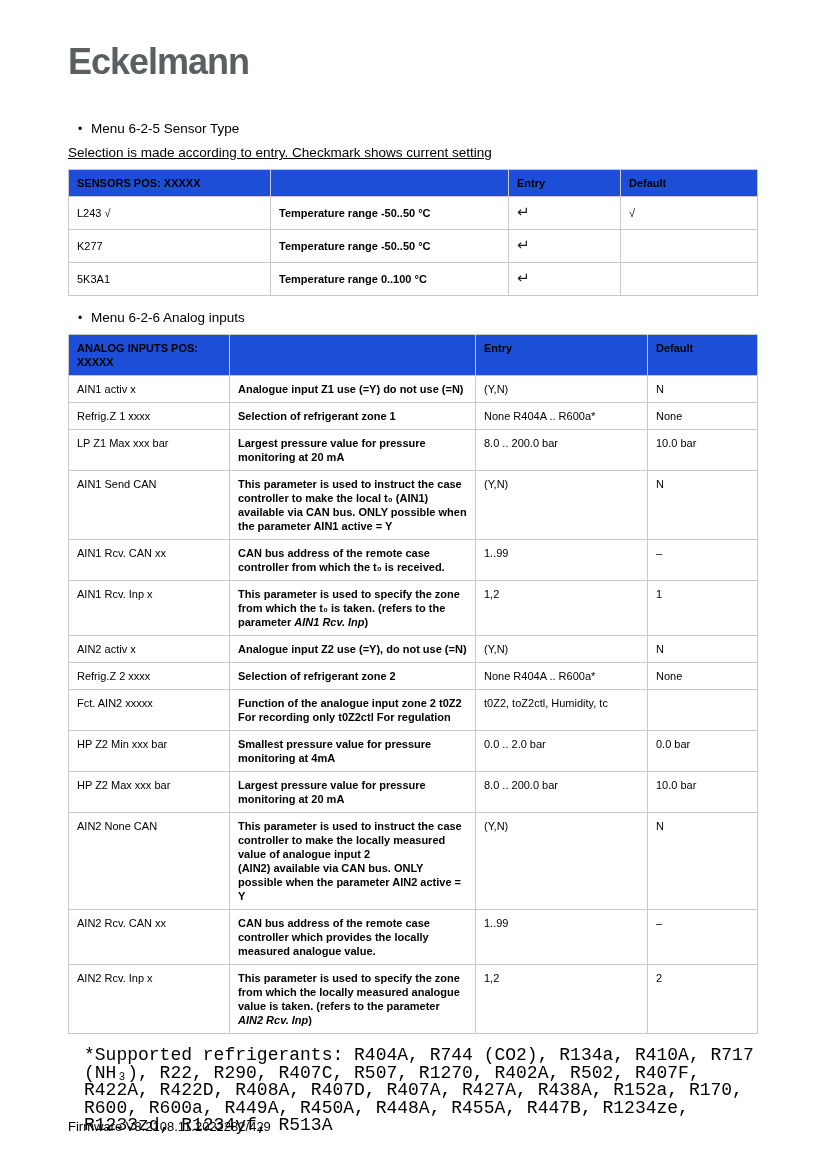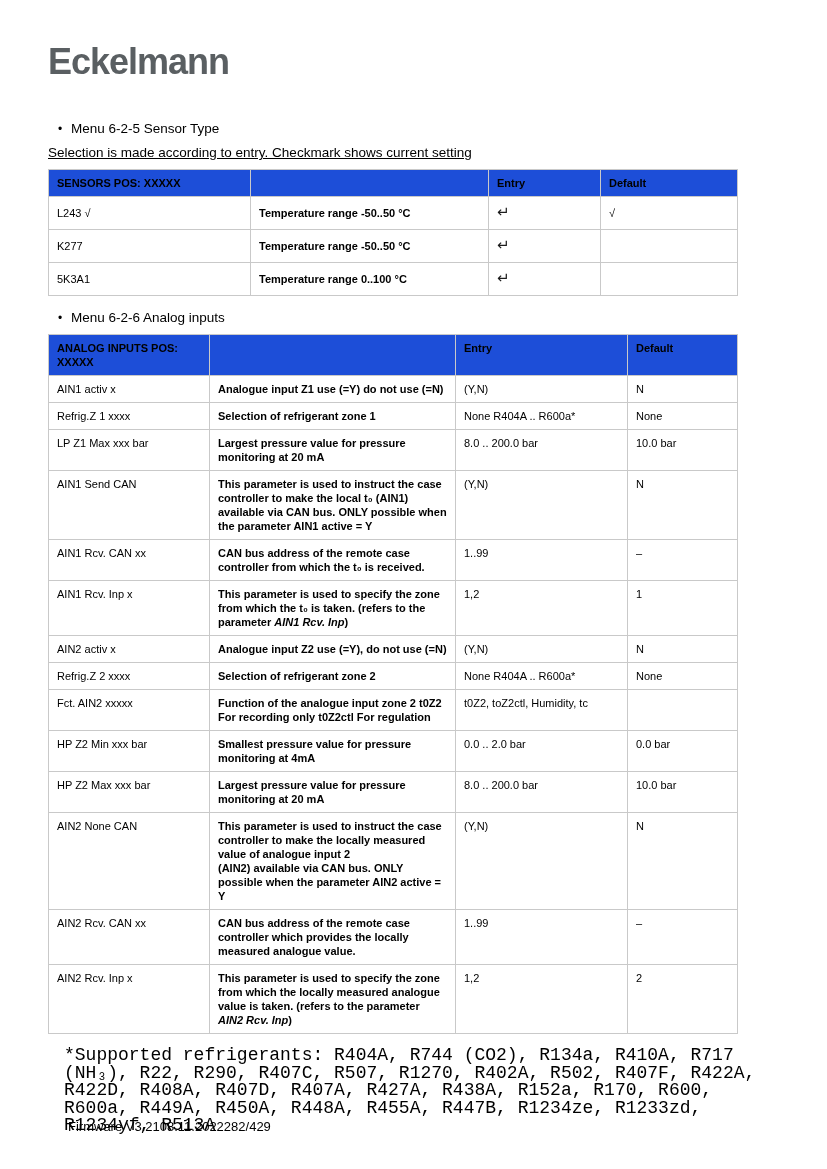--- a/index.html
+++ b/index.html
@@ -3,21 +3,21 @@
 <meta charset="utf-8">
 <style>
   * { box-sizing: border-box; }
   html, body { margin: 0; padding: 0; }
   body {
     width: 827px; height: 1169px;
     background: #ffffff; color: #000;
     font-family: "Liberation Sans", "DejaVu Sans", sans-serif;
     position: relative; overflow: hidden;
   }
-  .page { padding: 44px 70px 0 48px; }
+  .page { padding: 44px 70px 0 68px; }
   .logo {
     font-size: 36px; font-weight: bold; line-height: 1;
     color: #5a5f62; letter-spacing: -1px;
   }
   .heading-row {
     display: flex; align-items: baseline;
     margin: 40px 0 0 10px; font-size: 13.5px; line-height: 17px;
   }
   .heading-row.second { margin-top: 13px; }
   .bullet { width: 13px; flex: none; font-size: 12px; }

